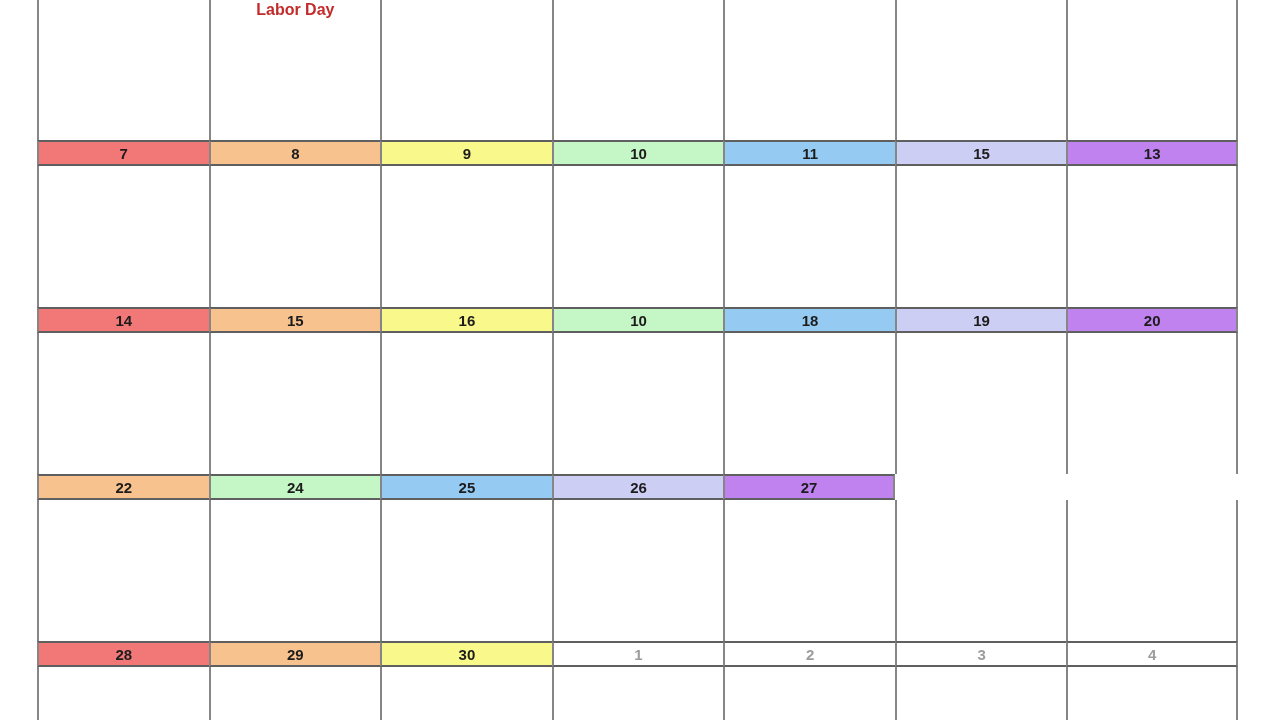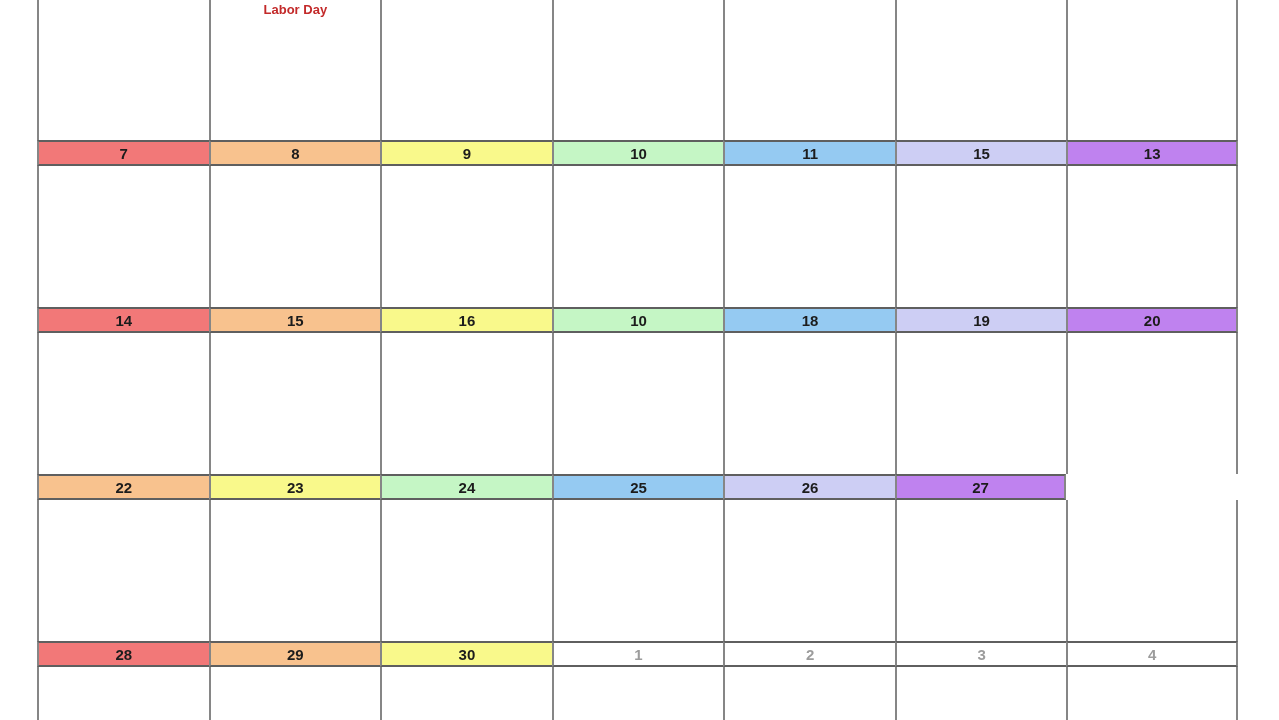--- a/index.html
+++ b/index.html
@@ -12,21 +12,21 @@
   .calendar {
     position: absolute; left: 37px; top: 0; width: 1201px;
   }
   .grid-row { display: grid; grid-template-columns: repeat(7, 1fr); }
   .cell { border-left: 2px solid var(--grid-line, #868686); }
   .grid-row .cell:last-child { border-right: 2px solid var(--grid-line, #868686); }
 
   
   .partial-row .cell { height: 140px; background: #fff; padding-top: 3px; }
   .note {
-    text-align: center; font-size: 13px; font-weight: bold;
+    text-align: center; font-size: 16px; font-weight: bold;
     color: var(--holiday-text, #c32a2a); line-height: 14px;
   }
 
   
   .date-bar-row .cell {
     height: 26px;
     border-top: 2px solid var(--bar-border, #5f5f5f);
     border-bottom: 2px solid var(--bar-border, #5f5f5f);
     display: flex; align-items: center; justify-content: center;
     font-size: 15px; font-weight: bold; color: #1c1c1c;
@@ -108,21 +108,20 @@
     <div class="cell"></div>
     <div class="cell"></div>
     <div class="cell"></div>
     <div class="cell"></div>
     <div class="cell"></div>
     <div class="cell"></div>
   </div>
 
   <div class="grid-row date-bar-row">
     <div class="cell c1">22</div>
-    <div class="cell c2">23</div>
     <div class="cell c3">24</div>
     <div class="cell c4">25</div>
     <div class="cell c5">26</div>
     <div class="cell c6">27</div>
   </div>
   <div class="grid-row content-row">
     <div class="cell"></div>
     <div class="cell"></div>
     <div class="cell"></div>
     <div class="cell"></div>

